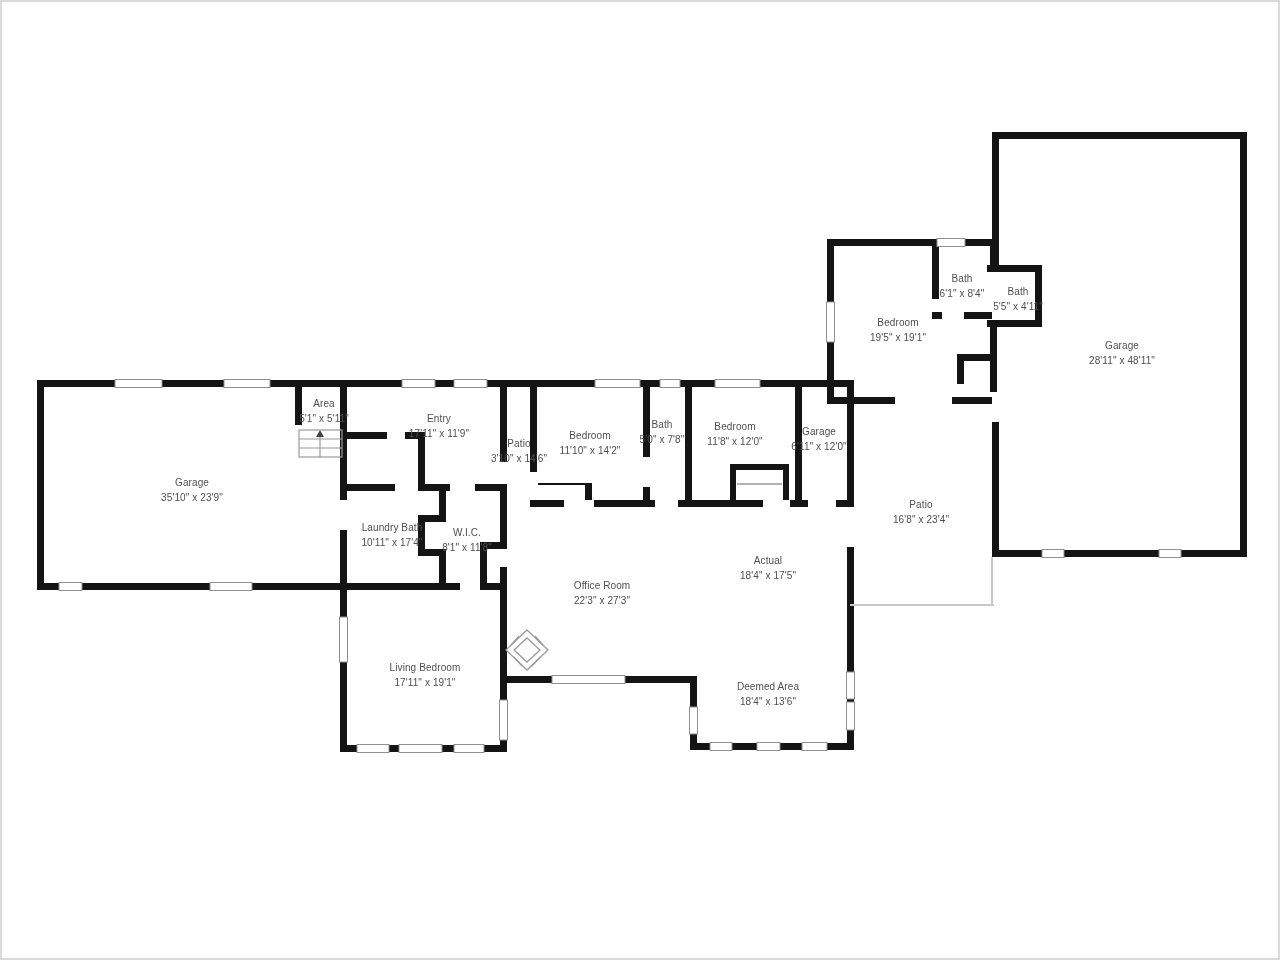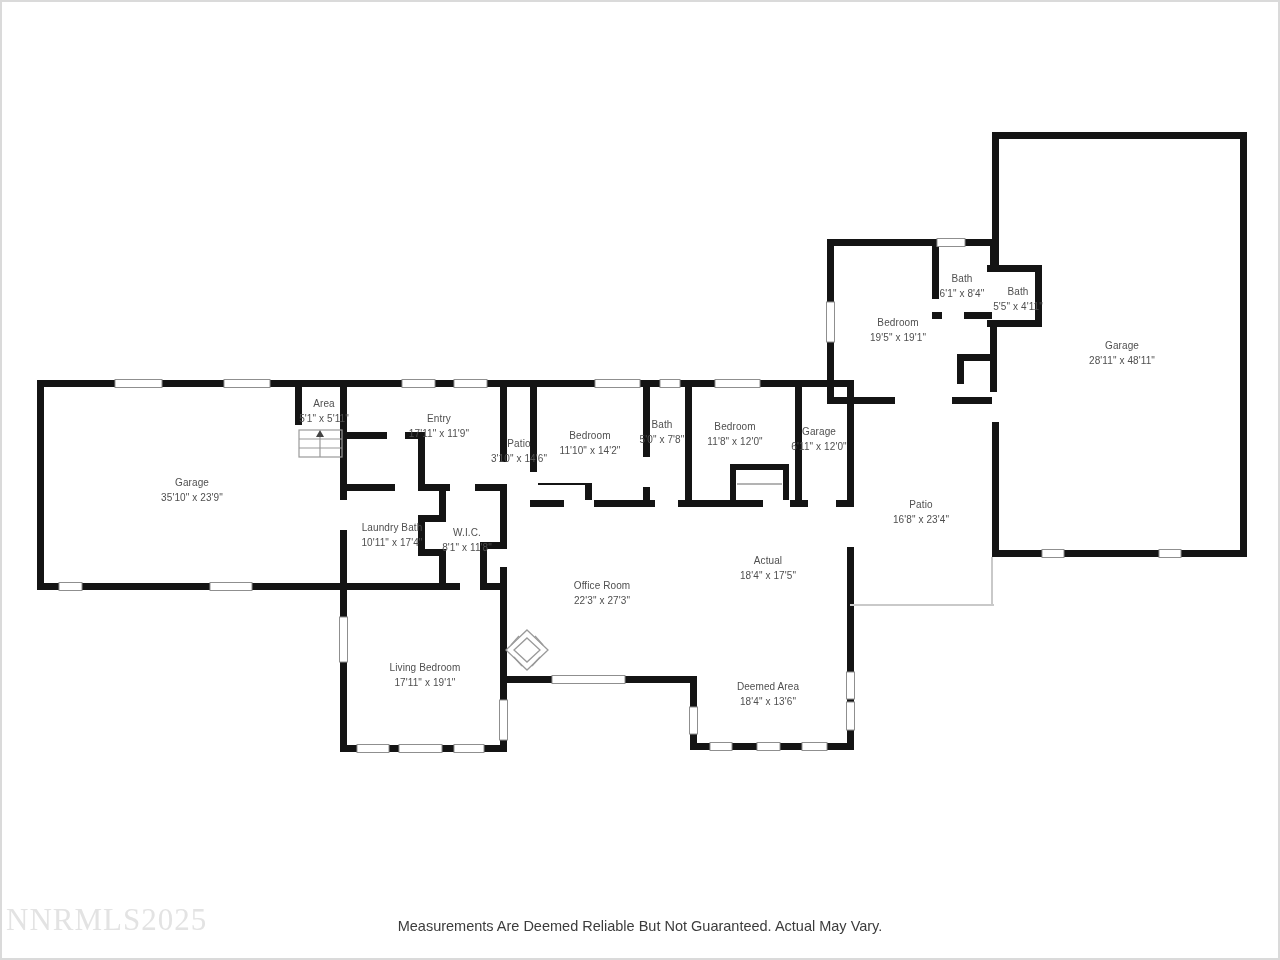--- a/index.html
+++ b/index.html
@@ -262,16 +262,14 @@
   </div>
   <div class="room-label" style="left:423px; top:673px">
     <span>Living Bedroom</span>
     <span>17'11" x 19'1"</span>
   </div>
   <div class="room-label" style="left:766px; top:692px">
     <span>Deemed Area</span>
     <span>18'4" x 13'6"</span>
   </div>
 
-  <div class="watermark">NNRMLS2025</div>
-  <div class="footer-disclaimer">Measurements Are Deemed Reliable But Not Guaranteed. Actual May Vary.</div>
 
 </div>
 
 </body></html>

